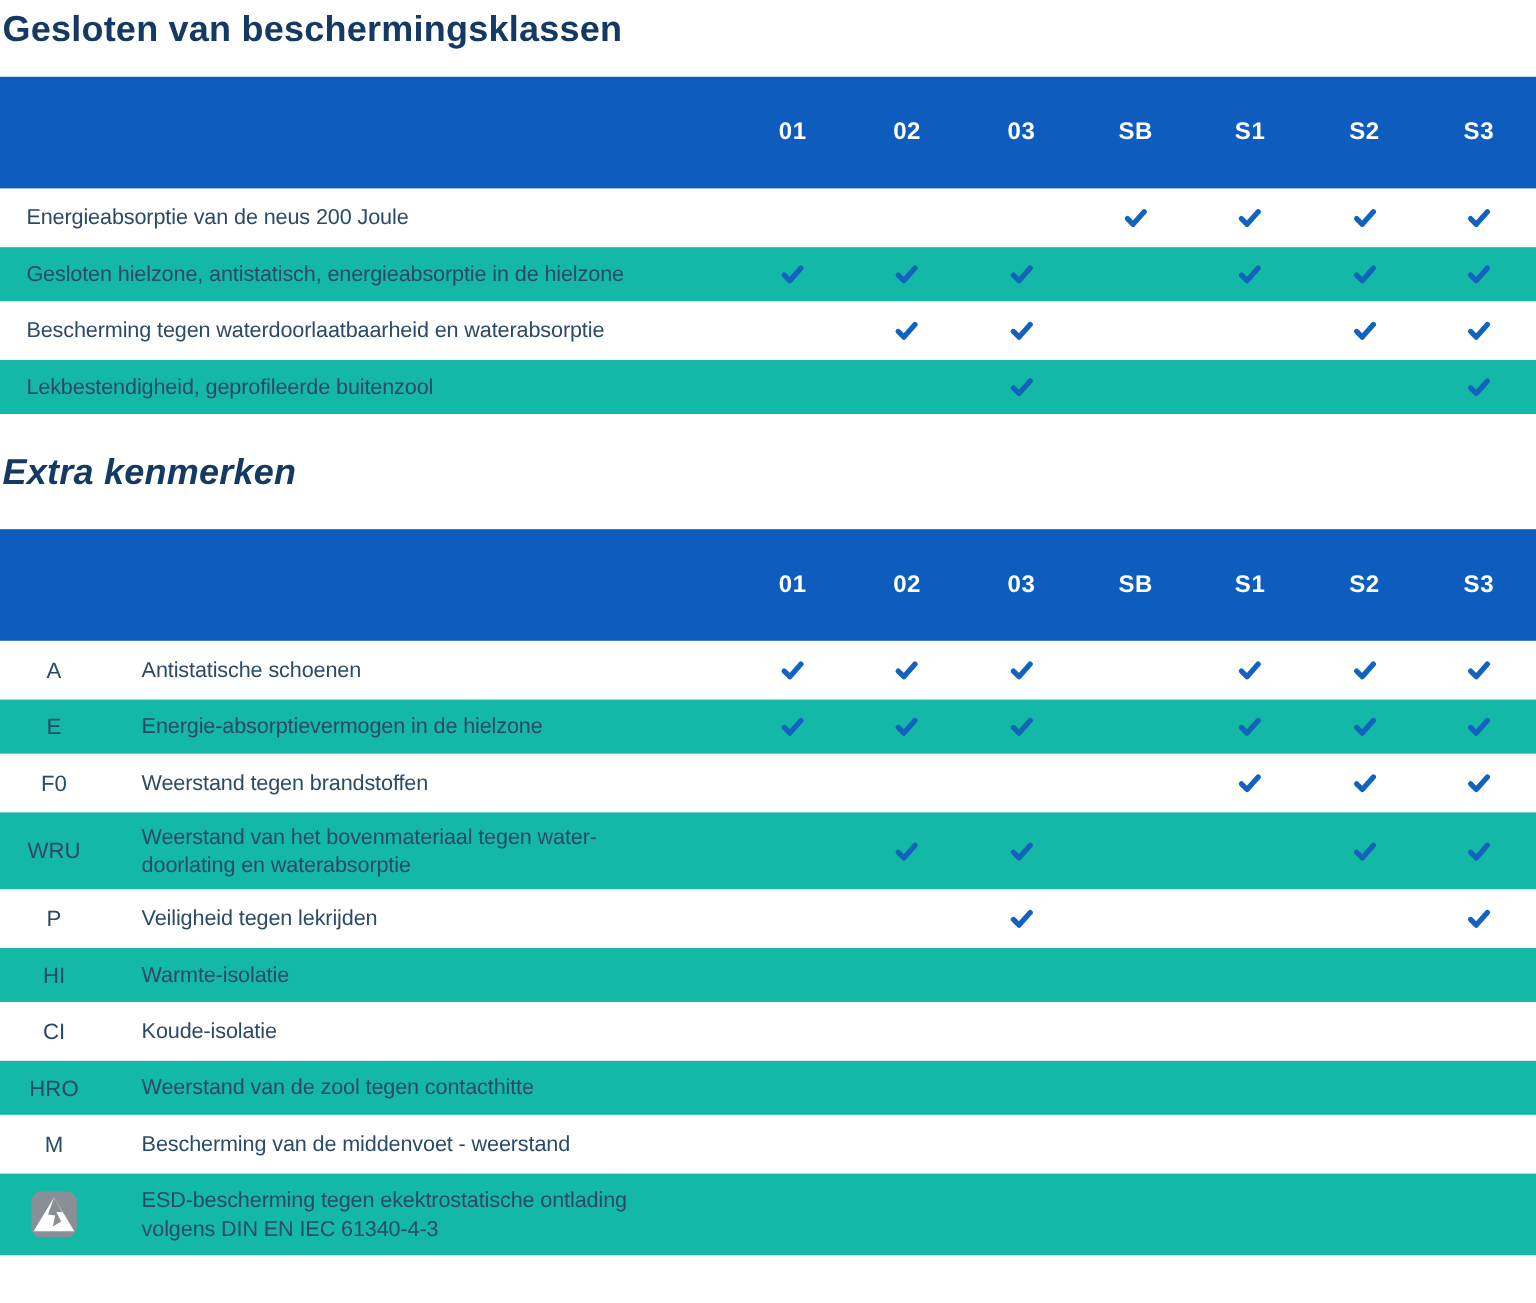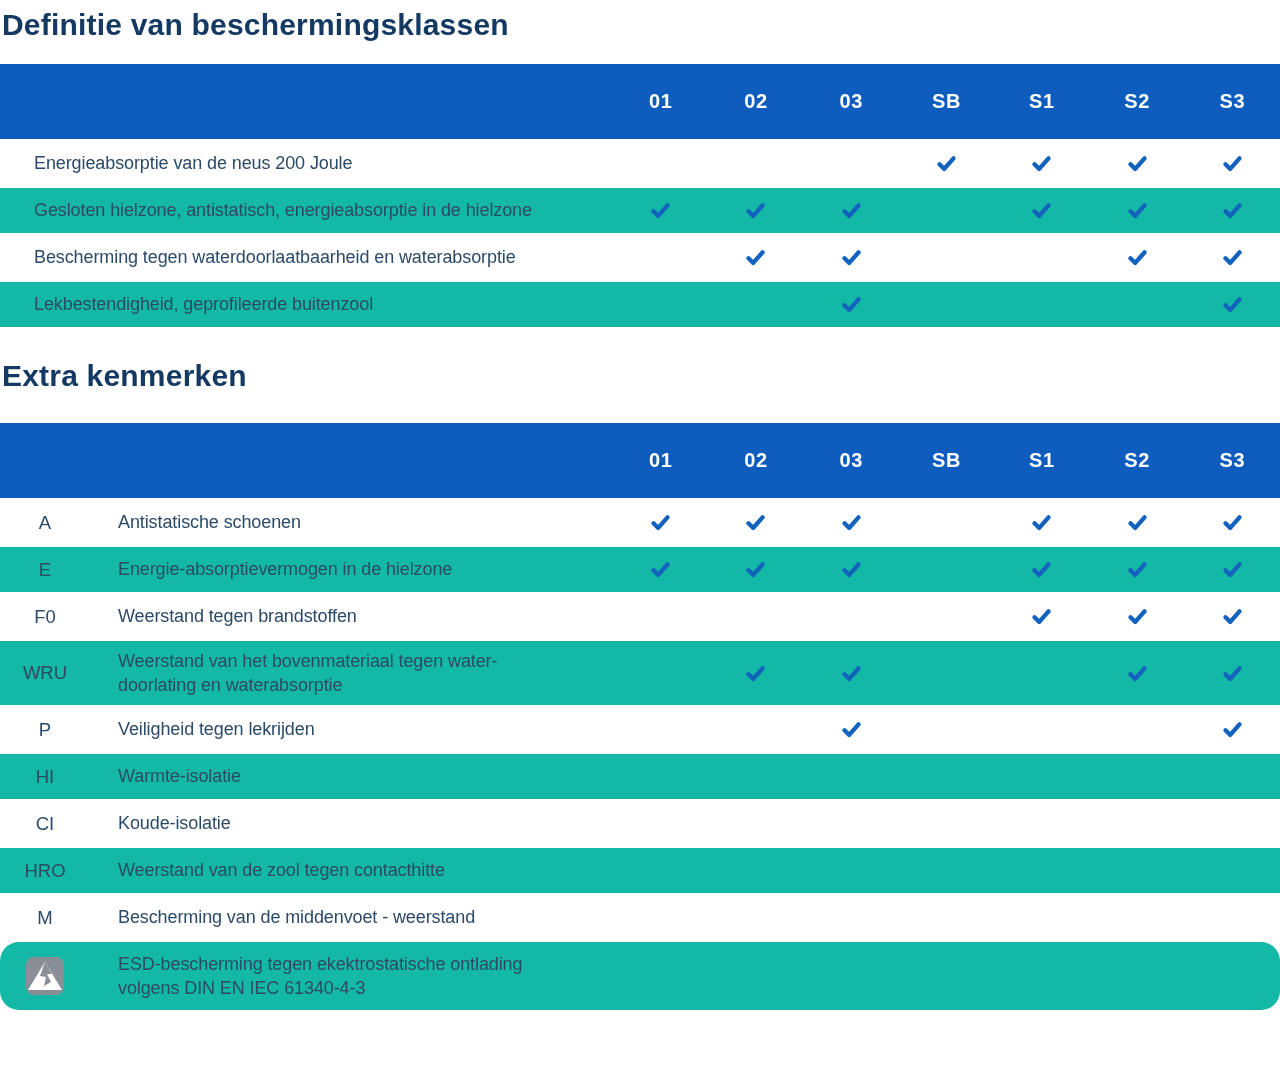--- a/index.html
+++ b/index.html
@@ -14,28 +14,28 @@
 
   h1.section-title {
     margin: 0;
     padding: 8px 0 0 2px;
     font-size: 30px;
     font-weight: 700;
     color: #143a63;
     letter-spacing: 0.2px;
     height: 64px;
   }
-  h1.section-title.second { padding-top: 30px; height: 94px; }
+  h1.section-title.second { padding-top: 30px; height: 94px; font-style: italic; }
 
   
   .thead {
     display: grid;
     grid-template-columns: 613px repeat(7, 1fr);
     align-items: center;
-    height: 75px;
+    height: 93px;
     background: #0d5cbe;
     margin-bottom: 2px;
   }
   .thead .col {
     text-align: center;
     color: #ffffff;
     font-size: 20px;
     font-weight: 700;
     letter-spacing: 0.5px;
   }
@@ -44,28 +44,28 @@
     display: grid;
     align-items: center;
     min-height: 45px;
     margin-bottom: 2px;
     background: #ffffff;
   }
   .row.alt { background: #14b8a6; }
   .row.grid1 { grid-template-columns: 613px repeat(7, 1fr); }
   .row.grid2 { grid-template-columns: 118px 495px repeat(7, 1fr); }
   .row.tall  { min-height: 64px; }
-  .row.tall2 { min-height: 68px; border-radius: 19px; }
+  .row.tall2 { min-height: 68px; }
 
   .row .label {
     font-size: 18px;
     letter-spacing: -0.1px;
     white-space: pre-line;
     line-height: 1.35;
-    padding-left: 34px;
+    padding-left: 22px;
   }
   .row.grid2 .label { padding-left: 0; }
   .row .code {
     font-size: 18.5px;
     text-align: center;
     padding-right: 28px;
   }
   .cell { display: flex; align-items: center; justify-content: center; }
 
   .check-svg { width: 21px; height: 21px; display: block; }
@@ -80,21 +80,21 @@
     min-height: 40px;
   }
   .legend .legend-check { display: flex; justify-content: center; }
   .legend .legend-label { font-size: 18px; letter-spacing: -0.1px; }
 </style>
 </head>
 <body>
 
 <div class="page">
 
-  <h1 class="section-title">Definitie van beschermingsklassen</h1>
+  <h1 class="section-title">Gesloten van beschermingsklassen</h1>
 
   <div>
     <div class="thead">
       <div class="col-spacer"></div>
     <div class="col">01</div>
         <div class="col">02</div>
         <div class="col">03</div>
         <div class="col">SB</div>
         <div class="col">S1</div>
         <div class="col">S2</div>

